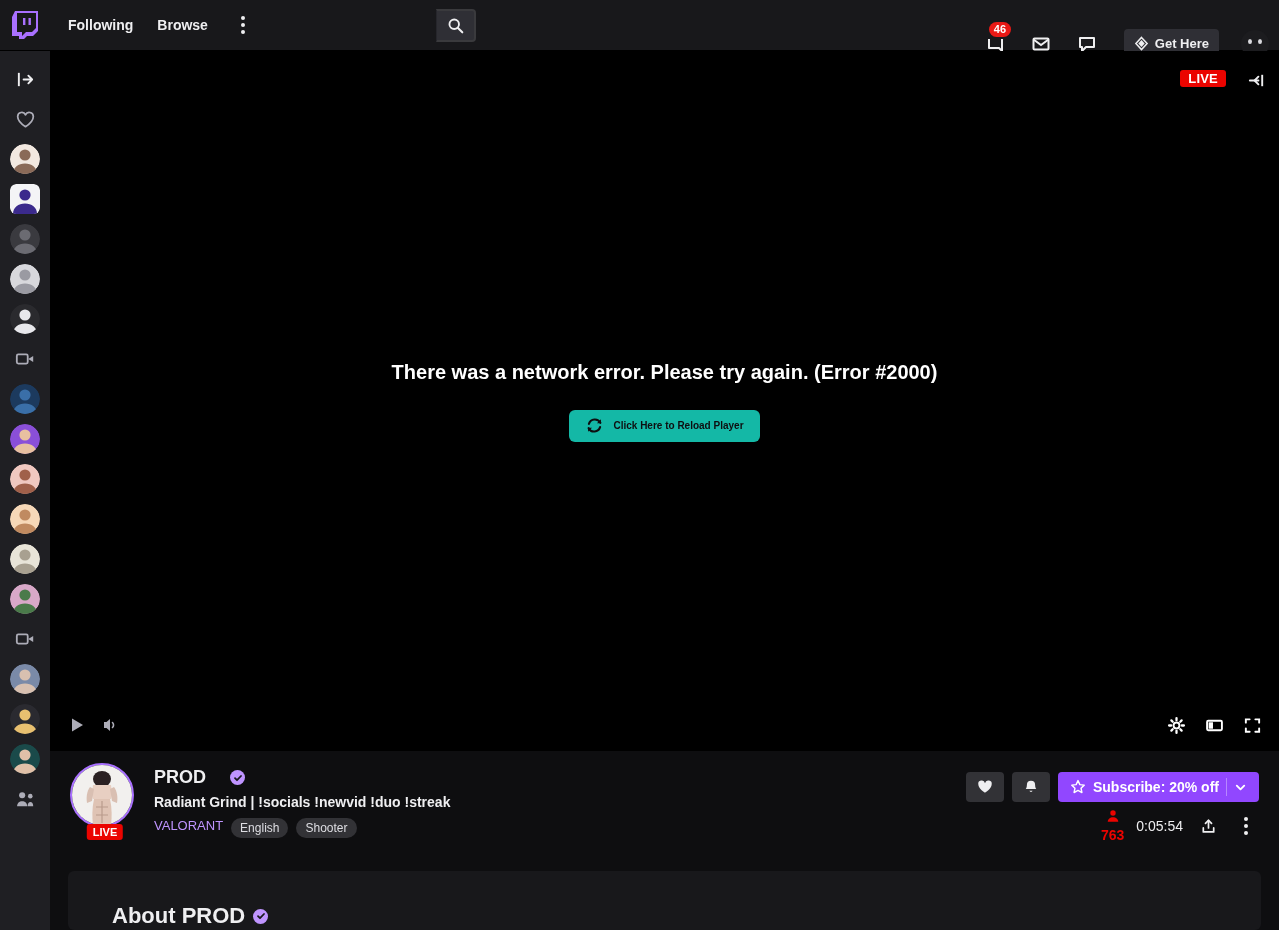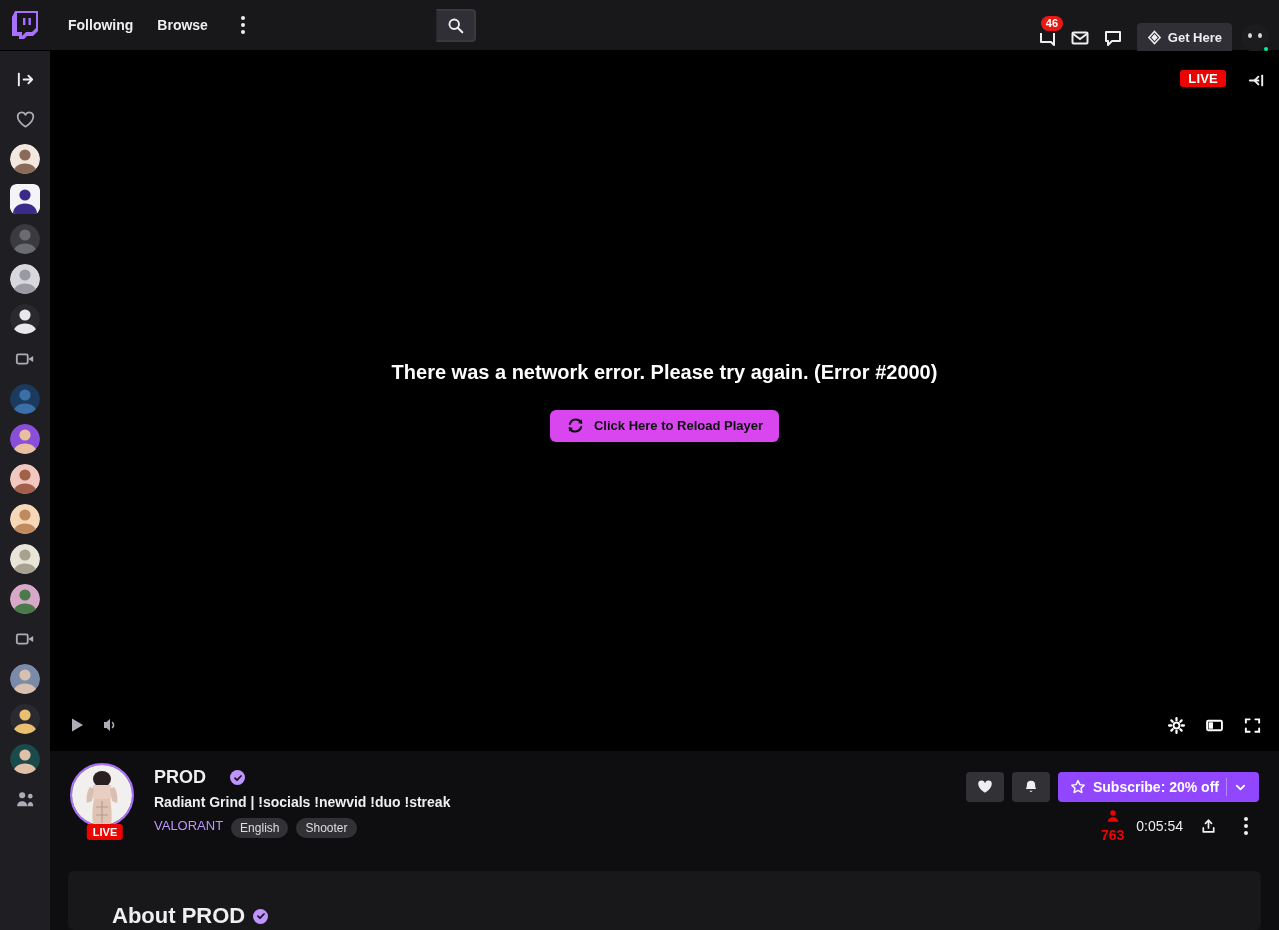--- a/index.html
+++ b/index.html
@@ -53,22 +53,22 @@
   }
   .search-input::placeholder { color: #adadb8; }
   .search-btn {
     width: 40px; height: 33px;
     background: #2f2f35; border: 2px solid #3a3a3d; border-left: 1px solid #26262c;
     border-radius: 0 4px 4px 0;
     display: flex; align-items: center; justify-content: center; cursor: pointer;
   }
 
   .nav-right {
-    position: absolute; right: 10px; top: 12px; height: 51px;
-    display: flex; align-items: center; gap: 3px;
+    position: absolute; right: 10px; top: 18px; height: 51px;
+    display: flex; align-items: center; gap: 16px;
   }
   .icon-btn {
     width: 30px; height: 30px; border-radius: 4px;
     display: flex; align-items: center; justify-content: center;
     cursor: pointer; position: relative;
   }
   .badge {
     position: absolute; top: -7px; left: 9px;
     background: #e91916; color: #fff;
     font-size: 11px; font-weight: 700;
@@ -142,24 +142,24 @@
   .err-wrap {
     position: absolute; left: 0; top: 0; width: 1229px; height: 700px;
     display: flex; flex-direction: column; align-items: center; justify-content: center;
     gap: 26px;
   }
   .err-text {
     font-size: 20px; font-weight: 700; color: #fff; text-align: center;
   }
   .reload-btn {
     display: flex; align-items: center; gap: 9px;
-    background: #d946ef; color: #0e0e10;
+    background: #14b8a6; color: #0e0e10;
     border: none; border-radius: 6px;
     height: 32px; padding: 0 16px;
-    font-size: 13px; font-weight: 700; cursor: pointer;
+    font-size: 10px; font-weight: 700; cursor: pointer;
     font-family: "Liberation Sans", sans-serif;
   }
 
   .pctl {
     position: absolute; bottom: 0; left: 0; width: 1229px; height: 52px;
     display: flex; align-items: center;
   }
   .pctl-left { display: flex; align-items: center; padding-left: 12px; gap: 4px; }
   .pctl-right { position: absolute; right: 12px; display: flex; align-items: center; gap: 8px; }
   .pbtn {

